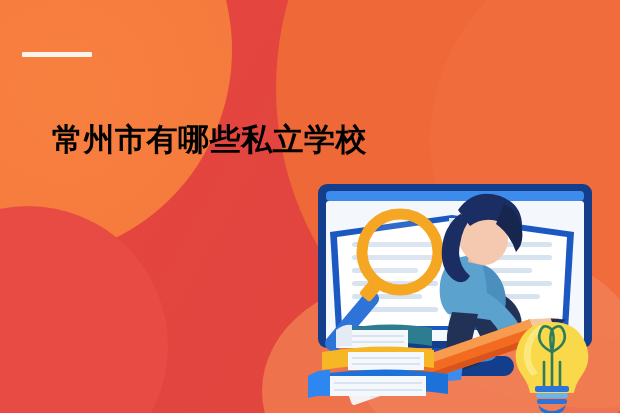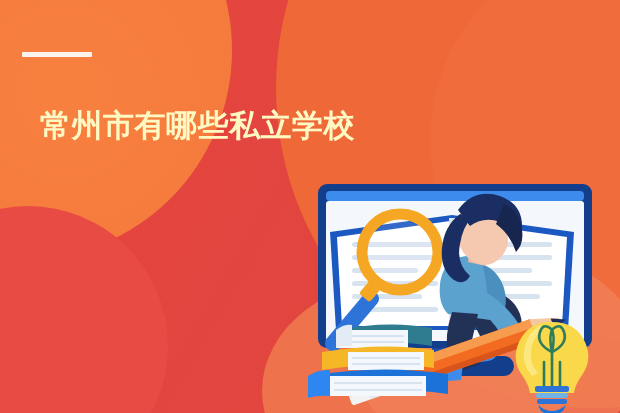--- a/index.html
+++ b/index.html
@@ -94,28 +94,28 @@
     top: 52px;
     width: 70px;
     height: 5px;
     background: #FBF4EC;
     border-radius: 1px;
   }
   .headline {
     position: absolute;
     left: 40px;
     top: 108px;
-    margin: 0;
+    margin: 12px;
     font-size: 31px;
     line-height: 40px;
     font-weight: 700;
     letter-spacing: .5px;
-    color: #fef9c3;
+    color: #000000;
     white-space: nowrap;
-    font-family: Liberation Mono, monospace;
+    font-family: Liberation Serif, serif;
   }
 
   
   .illustration {
     position: absolute;
     left: 300px;
     top: 180px;
     width: 320px;
     height: 233px;
   }

